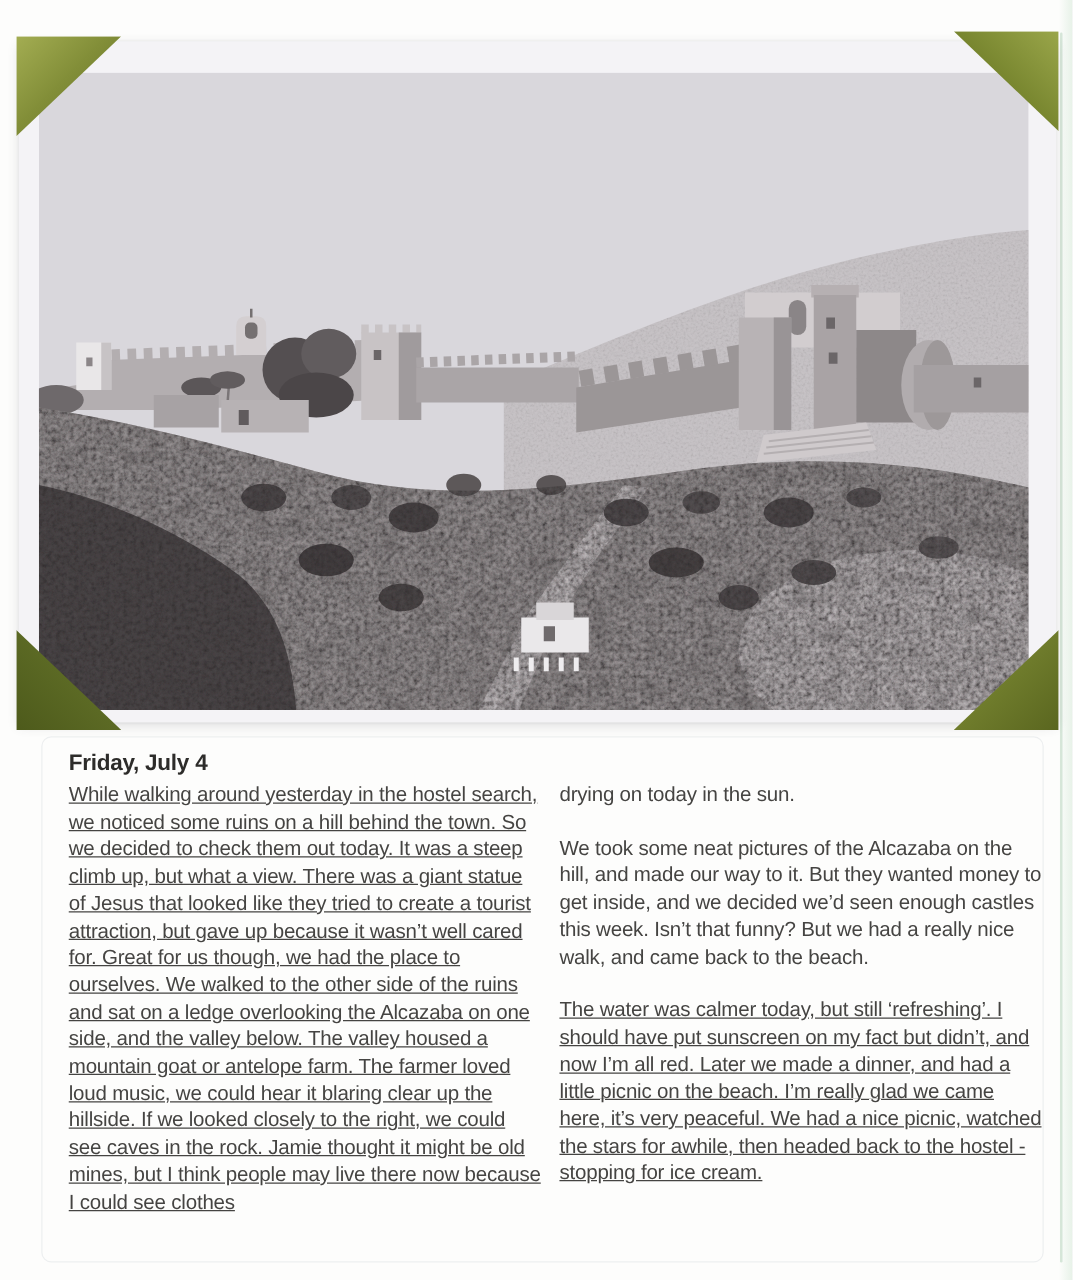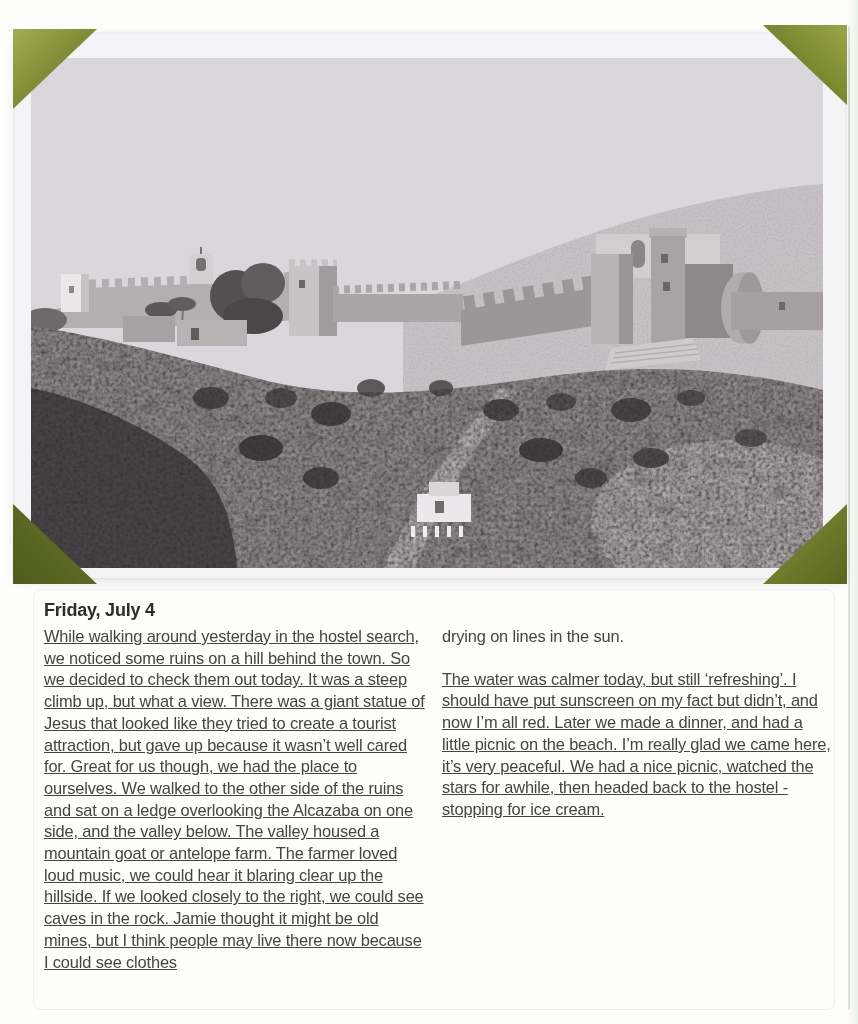--- a/index.html
+++ b/index.html
@@ -29,21 +29,21 @@
     clip-path:polygon(0 0,100% 0,100% 100%);}
   .corner.bl{left:-2px;bottom:-6px;
     background:linear-gradient(45deg,#4d5a1b 0%,#5d6b25 55%,#77852f 100%);
     clip-path:polygon(0 0,0 100%,100% 100%);}
   .corner.br{right:-2px;bottom:-6px;
     background:linear-gradient(315deg,#5a661f 0%,#6f7c2c 50%,#8f9a3e 100%);
     clip-path:polygon(100% 0,100% 100%,0 100%);}
   
   .journal-box{position:absolute;left:33px;top:589px;width:802px;height:421px;
     border:1px solid #edeff0;border-radius:8px;box-sizing:border-box;
-    padding:9px 0 0 10px;display:flex;gap:13px;background:transparent;}
+    padding:9px 0 0 21px;display:flex;gap:13px;background:transparent;}
   .col{color:#454442;font-size:16.4px;line-height:21.7px;letter-spacing:-0.15px;}
   .col.left{width:385px;}
   .col.right{width:392px;padding-top:27px;}
   .entry-title{font-size:18px;font-weight:bold;color:#2d2c2a;margin:0 0 4px 0;
     letter-spacing:-0.2px;line-height:23px;}
   .col p{margin:0 0 21px 0;}
   .col p:last-child{margin-bottom:0;text-decoration:underline;}
 </style>
 </head>
 <body>
@@ -199,16 +199,17 @@
   <div class="corner bl"></div>
   <div class="corner br"></div>
 </div>
 
 <div class="journal-box">
   <div class="col left">
     <h1 class="entry-title">Friday, July 4</h1>
     <p>While walking around yesterday in the hostel search, we noticed some ruins on a hill behind the town. So we decided to check them out today. It was a steep climb up, but what a view. There was a giant statue of Jesus that looked like they tried to create a tourist attraction, but gave up because it wasn’t well cared for. Great for us though, we had the place to ourselves. We walked to the other side of the ruins and sat on a ledge overlooking the Alcazaba on one side, and the valley below. The valley housed a mountain goat or antelope farm. The farmer loved loud music, we could hear it blaring clear up the hillside. If we looked closely to the right, we could see caves in the rock. Jamie thought it might be old mines, but I think people may live there now because I could see clothes</p>
   </div>
   <div class="col right">
-    <p>drying on lines in the sun.</p>
+    <p>drying on today in the sun.</p>
+    <p>We took some neat pictures of the Alcazaba on the hill, and made our way to it. But they wanted money to get inside, and we decided we’d seen enough castles this week. Isn’t that funny? But we had a really nice walk, and came back to the beach.</p>
     <p>The water was calmer today, but still ‘refreshing’. I should have put sunscreen on my fact but didn’t, and now I’m all red. Later we made a dinner, and had a little picnic on the beach. I’m really glad we came here, it’s very peaceful. We had a nice picnic, watched the stars for awhile, then headed back to the hostel - stopping for ice cream.</p>
   </div>
 </div>
 
 </body></html>

